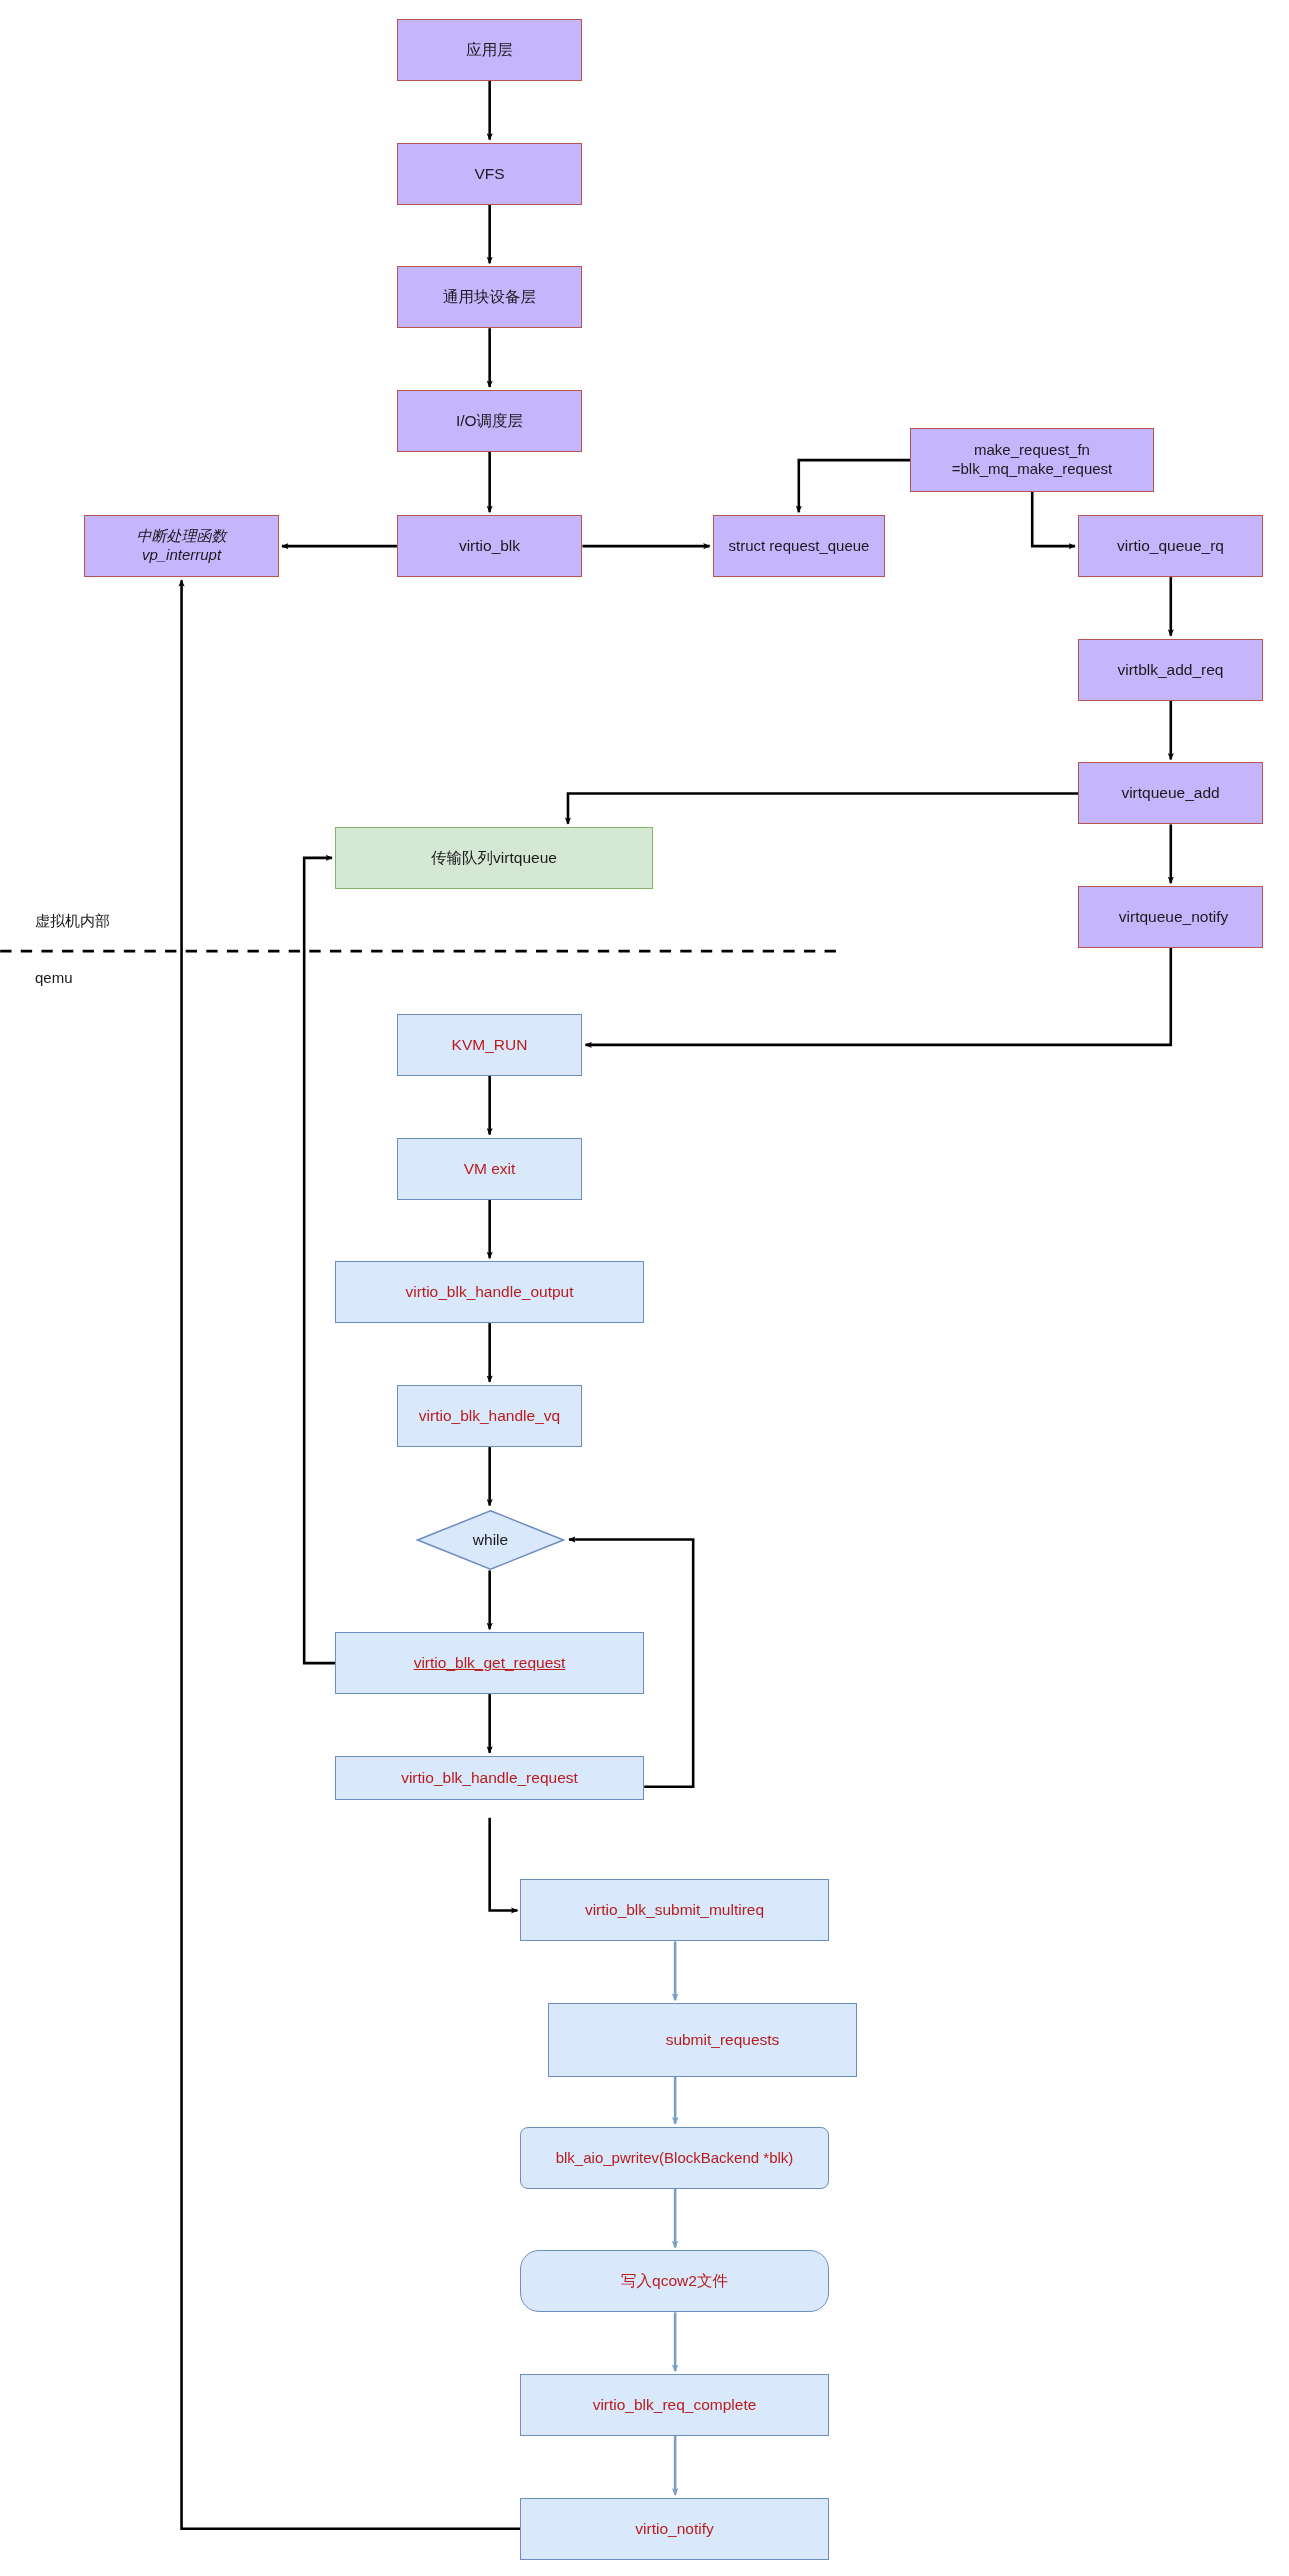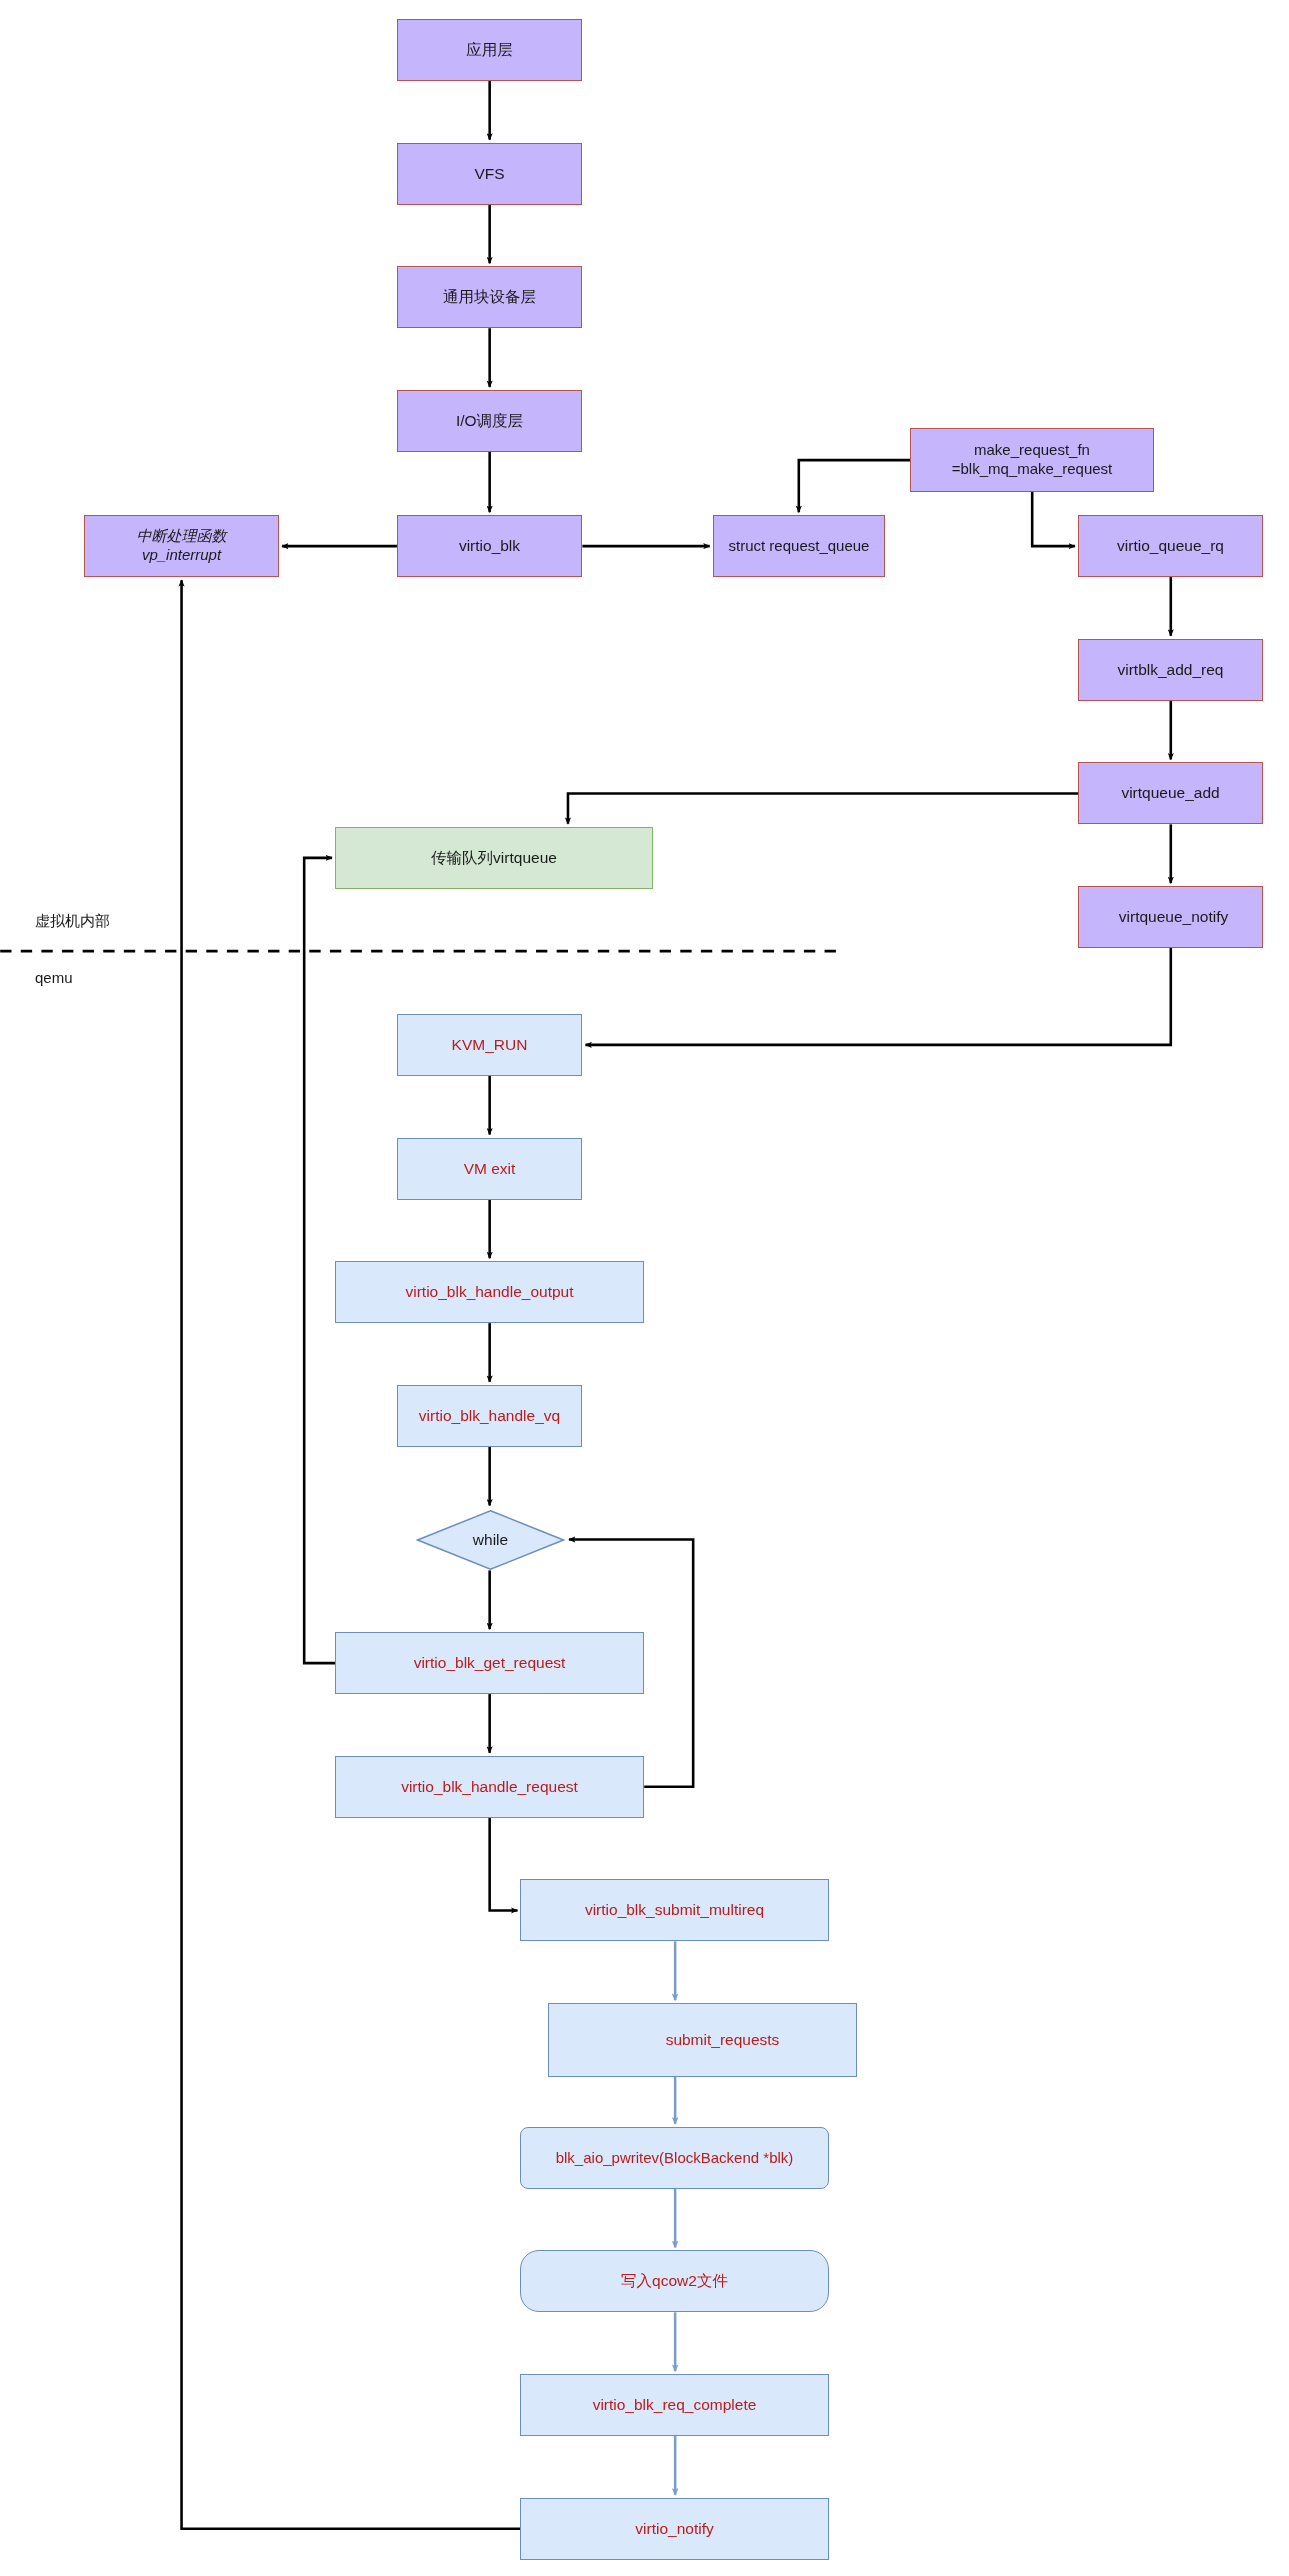--- a/index.html
+++ b/index.html
@@ -108,23 +108,23 @@
 
   <div class="node n-blue" style="left:397px;top:1385px;width:185px;height:62px;font-size:15.5px;">virtio_blk_handle_vq</div>
 
   <div class="diamond" style="left:416px;top:1509px;width:149px;height:62px;">
     <svg width="149" height="62" viewBox="0 0 290 120">
       <polygon points="145,3 287,60 145,117 3,60" fill="#dae8fc" stroke="#6c8ebf" stroke-width="3"></polygon>
     </svg>
     <span class="dlabel" style="font-size:15.5px;">while</span>
   </div>
 
-  <div class="node n-blue" style="left:335px;top:1632px;width:309px;height:62px;font-size:15.5px;">virtio_blk_get_request</div>
+  <div class="node n-blue" style="left:335px;top:1632px;width:309px;height:62px;font-size:15.5px;text-decoration:underline;">virtio_blk_get_request</div>
 
-  <div class="node n-blue" style="left:335px;top:1756px;width:309px;height:62px;font-size:15.5px;">virtio_blk_handle_request</div>
+  <div class="node n-blue" style="left:335px;top:1756px;width:309px;height:44px;font-size:15.5px;">virtio_blk_handle_request</div>
 
   <div class="node n-blue" style="left:520px;top:1879px;width:309px;height:62px;font-size:15.5px;">virtio_blk_submit_multireq</div>
 
   <div class="node n-blue" style="left:548px;top:2003px;width:309px;height:74px;font-size:15.5px;padding-left:40px;">submit_requests</div>
 
   <div class="node n-blue" style="left:520px;top:2127px;width:309px;height:62px;font-size:15px;border-radius:8px;">blk_aio_pwritev(BlockBackend *blk)</div>
 
   <div class="node n-blue" style="left:520px;top:2250px;width:309px;height:62px;font-size:15.5px;border-radius:19px;">写入qcow2文件</div>
 
   <div class="node n-blue" style="left:520px;top:2374px;width:309px;height:62px;font-size:15.5px;">virtio_blk_req_complete</div>

